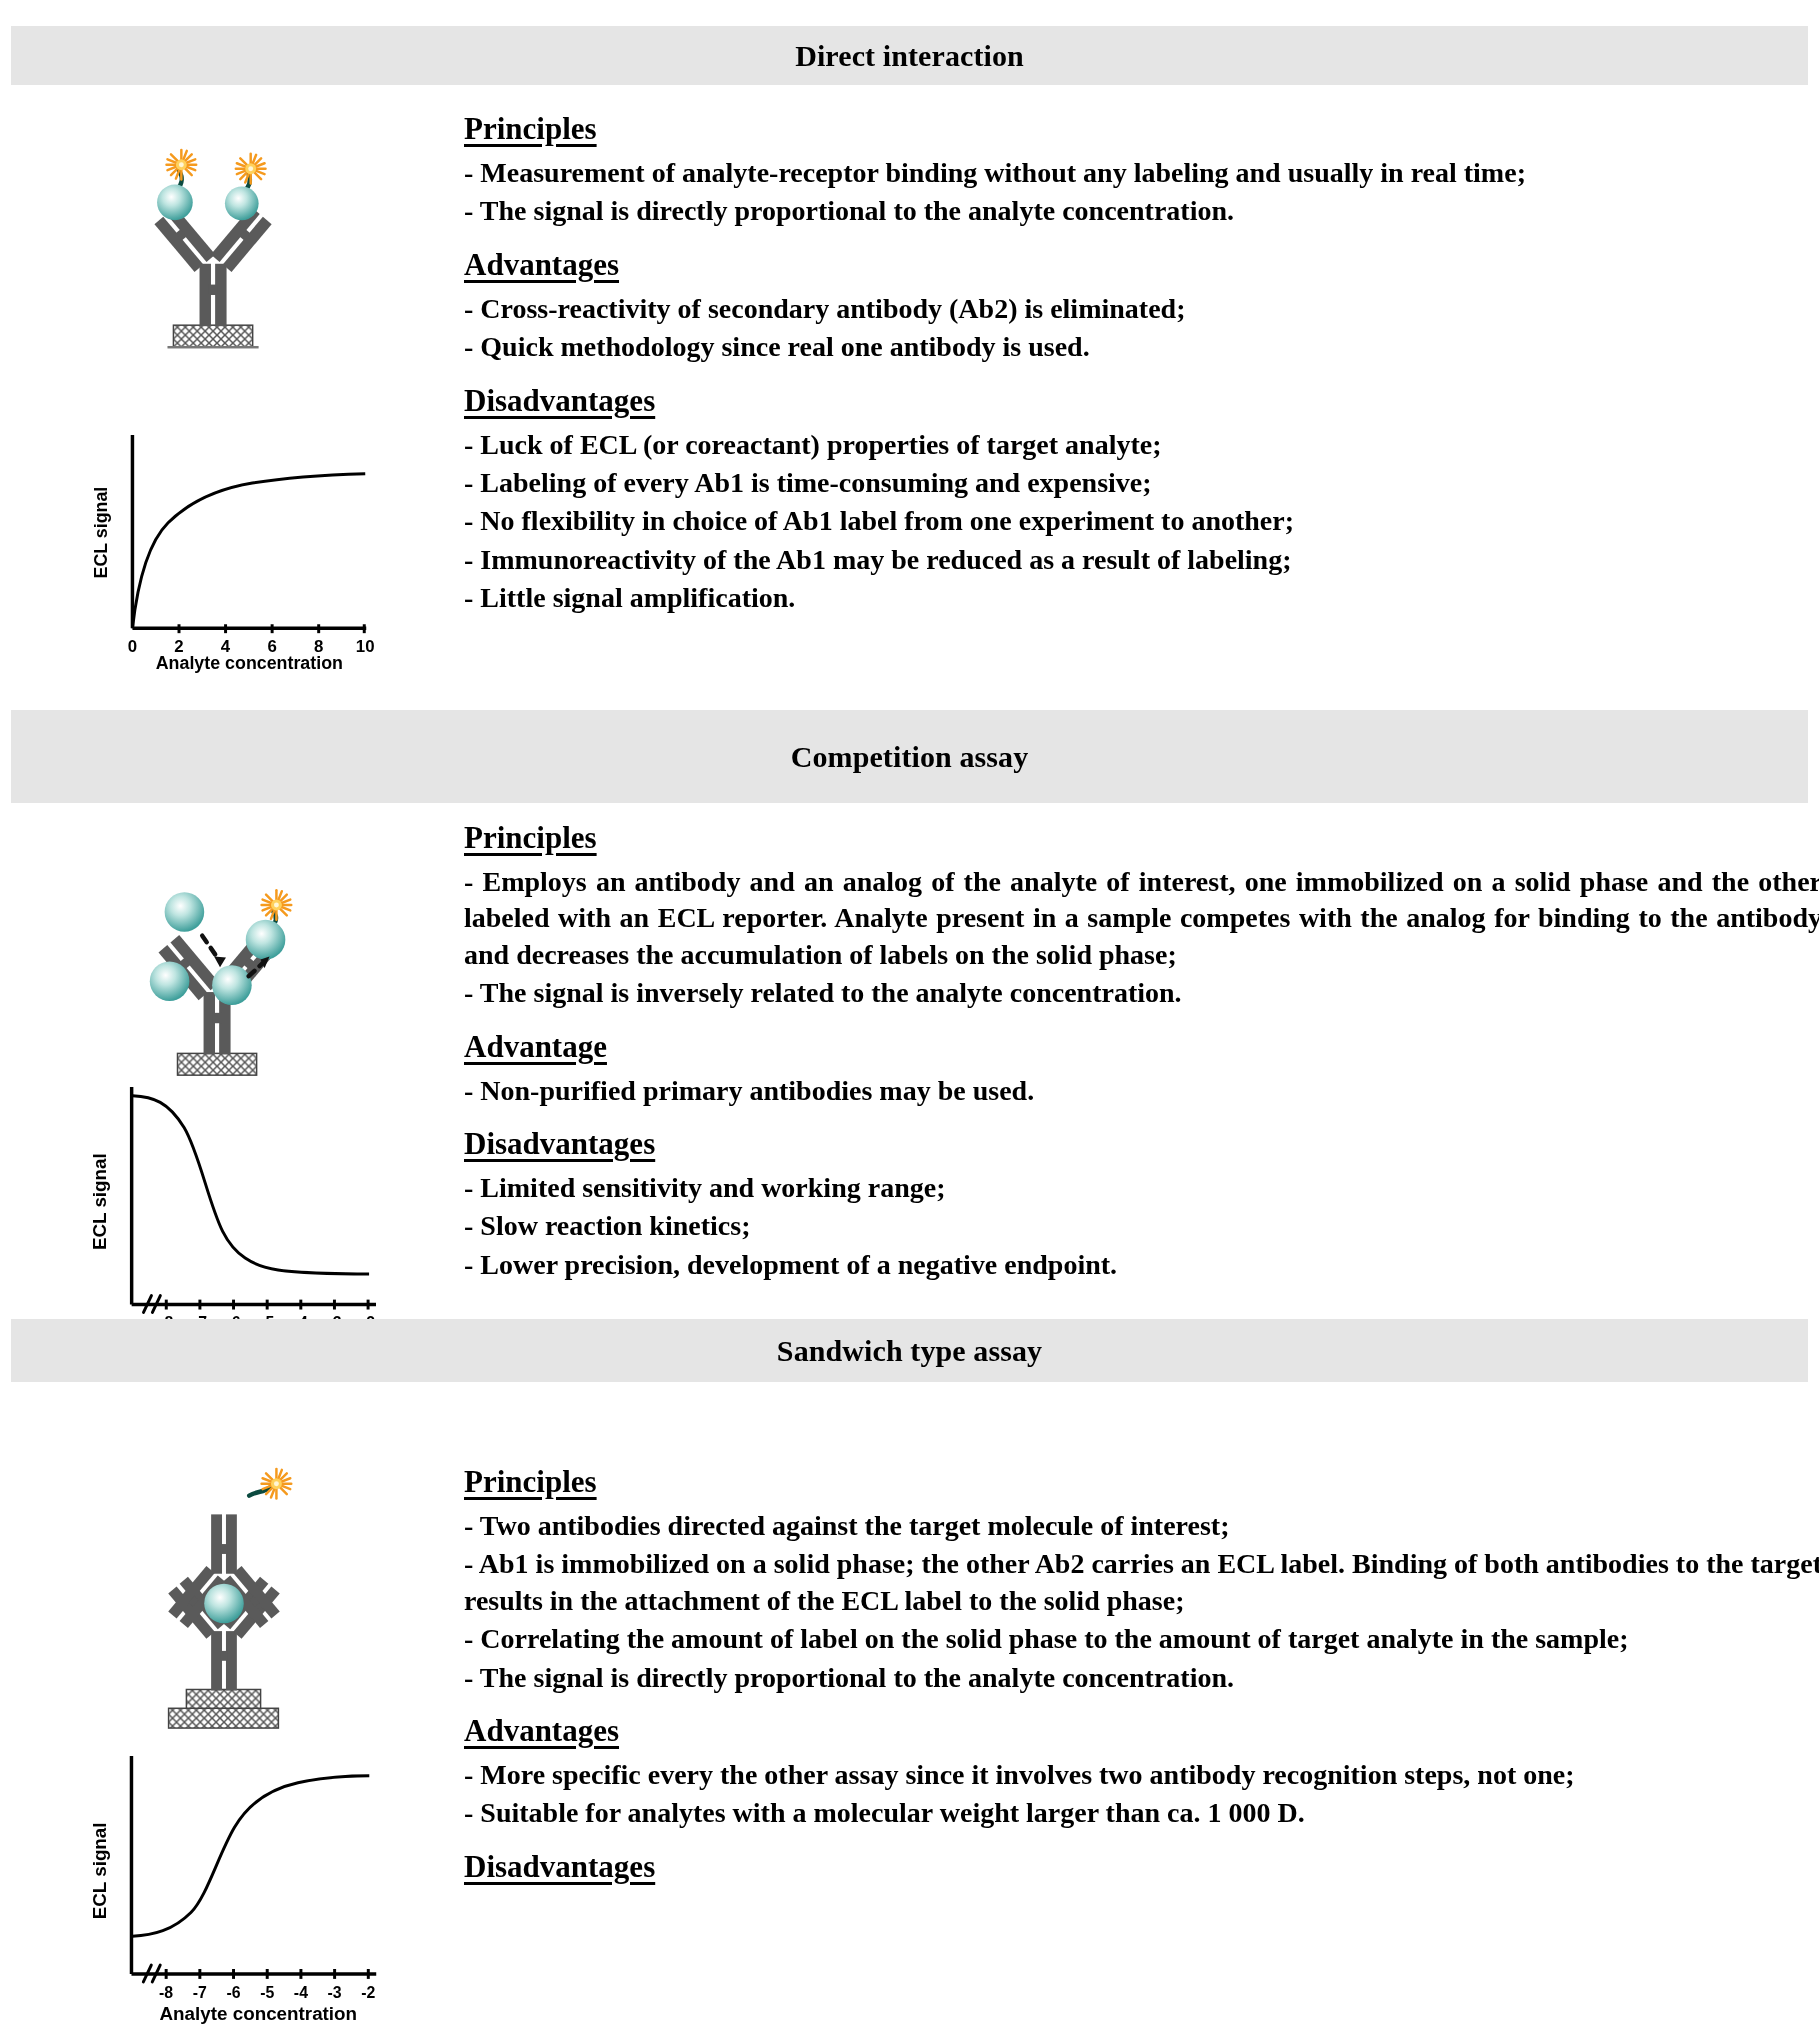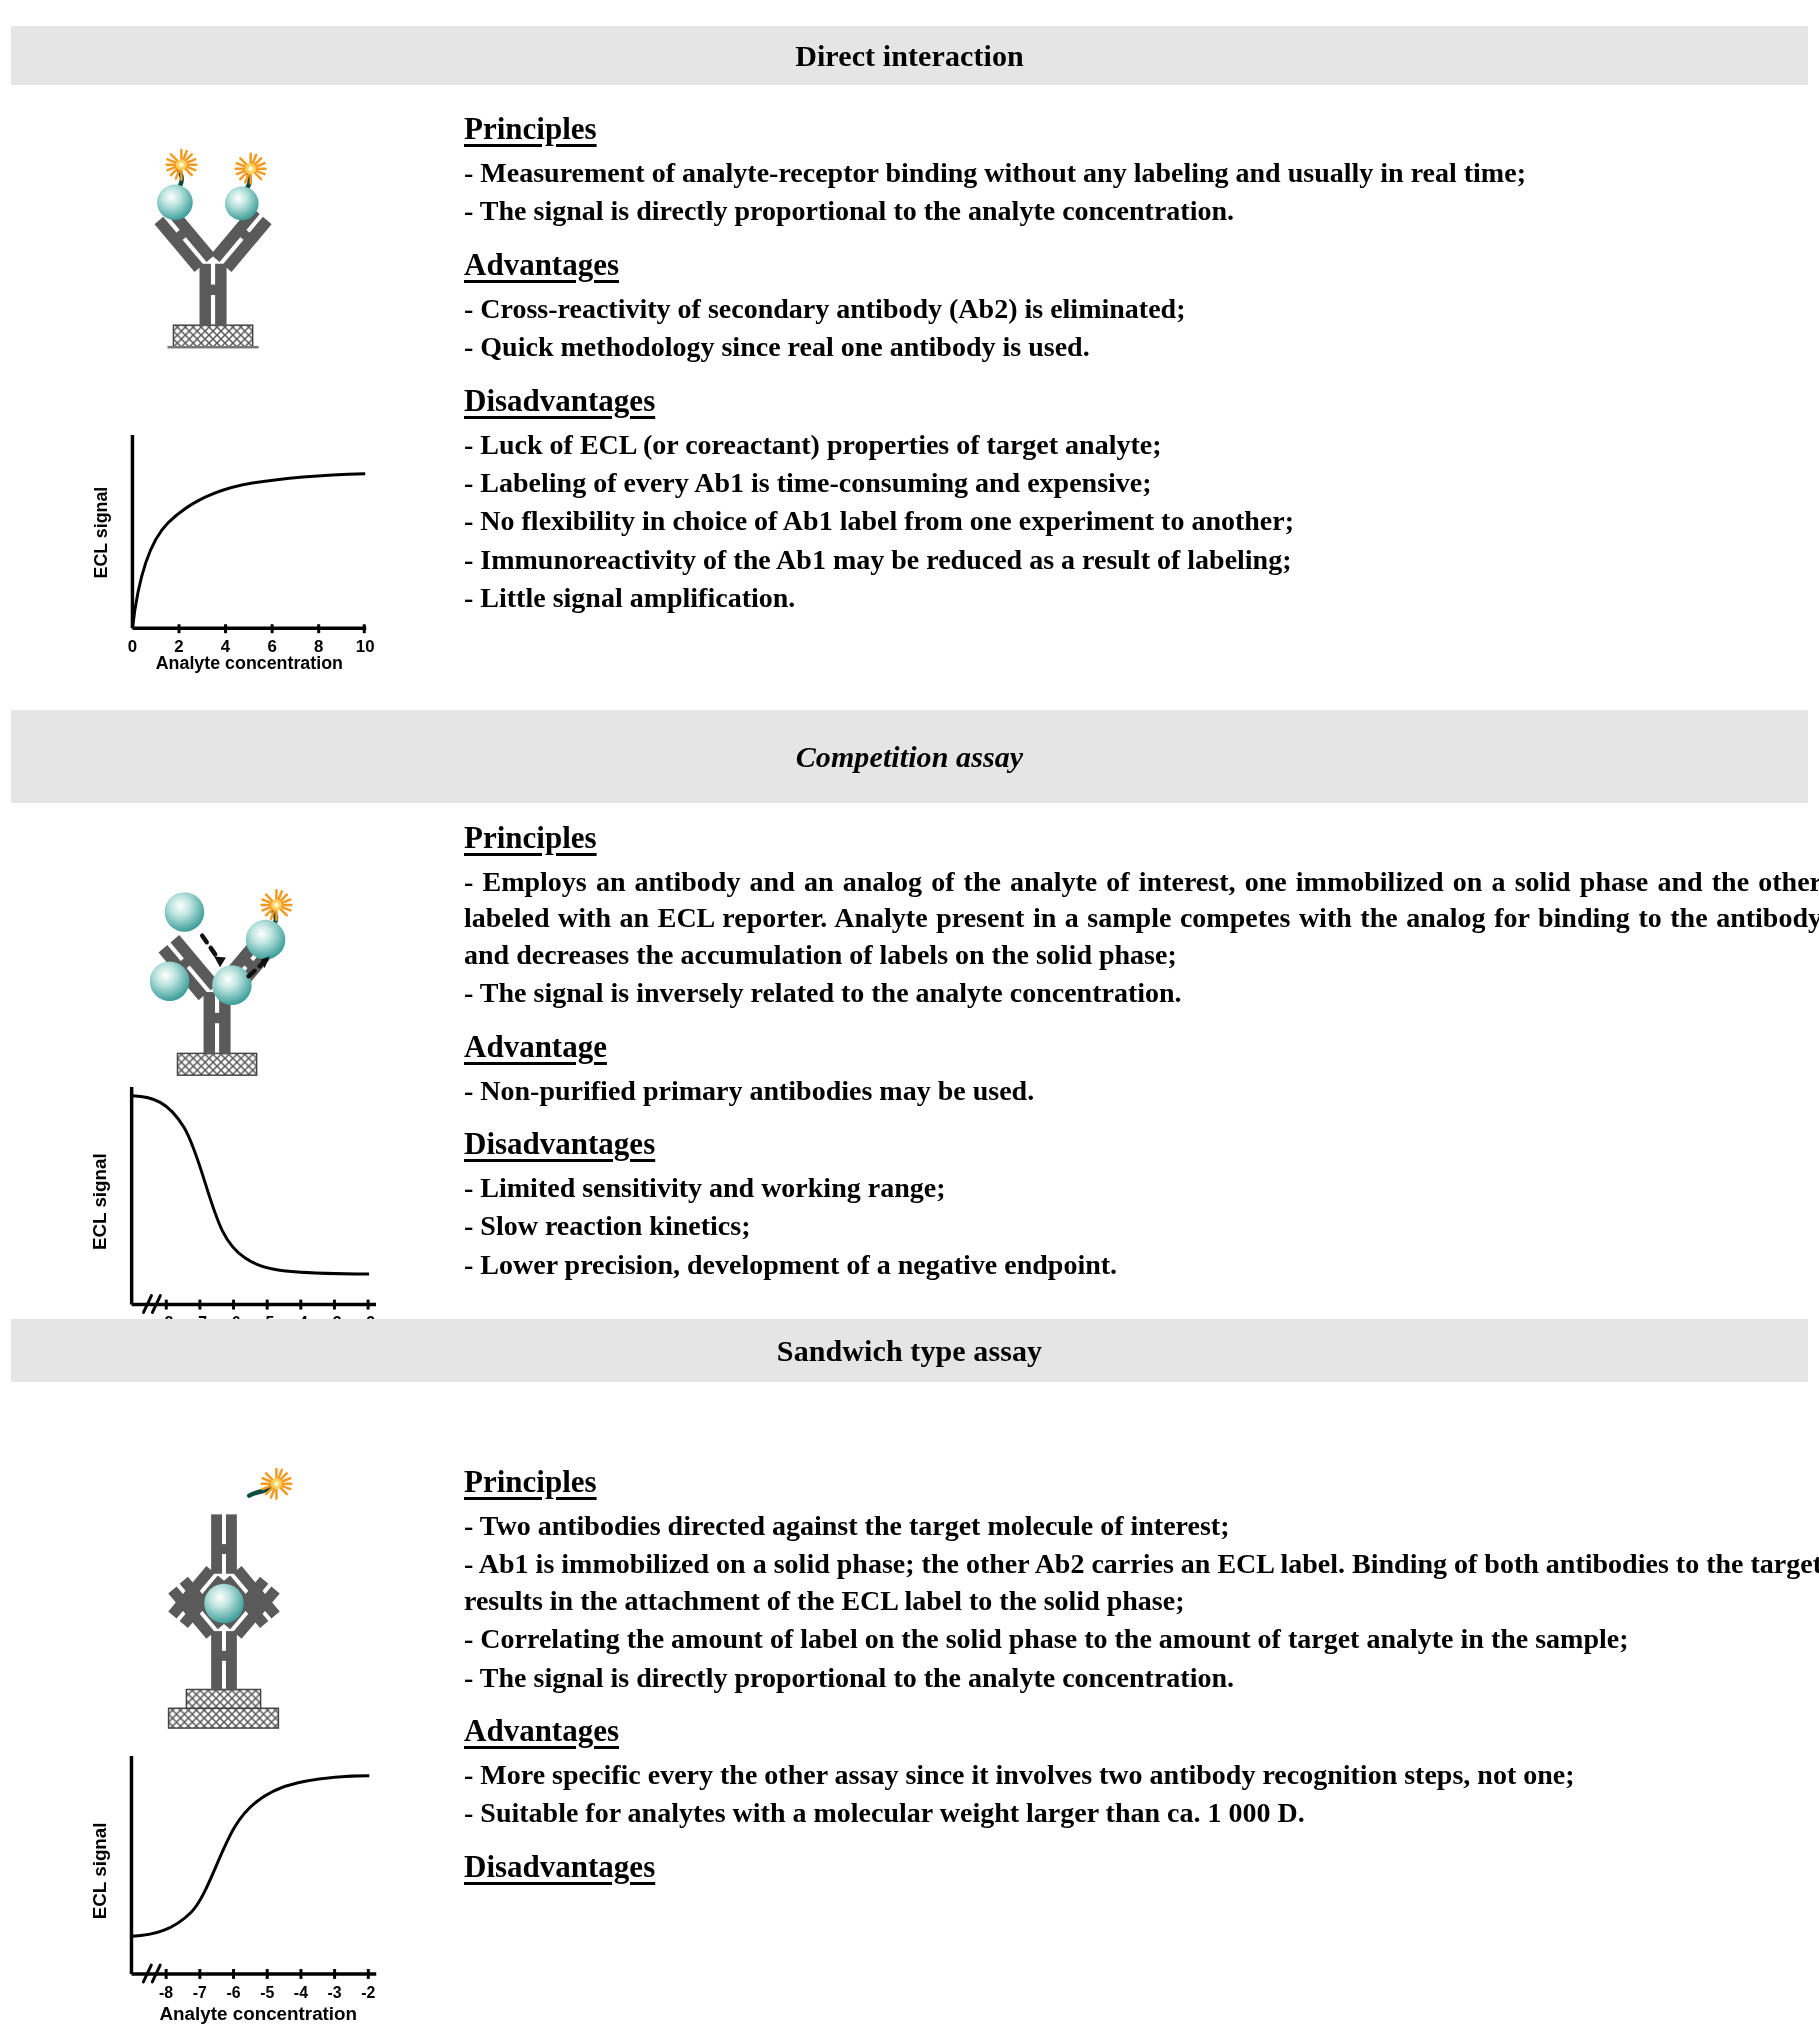--- a/index.html
+++ b/index.html
@@ -192,21 +192,21 @@
     <ul class="bullets">
       <li>- Luck of ECL (or coreactant) properties of target analyte;</li>
       <li>- Labeling of every Ab1 is time-consuming and expensive;</li>
       <li>- No flexibility in choice of Ab1 label from one experiment to another;</li>
       <li>- Immunoreactivity of the Ab1 may be reduced as a result of labeling;</li>
       <li>- Little signal amplification.</li>
     </ul>
   </div>
 </div>
 
-<div class="band" style="top:710px; height:93px;font-style:italic;">
+<div class="band" style="top:710px; height:93px;">
   <span class="band-title">Competition assay</span>
 </div>
 
 <div class="diagram" style="left:114px; top:813px; width:218px; height:277px;">
   <svg width="218" height="277" viewBox="0 0 440 560">
 
     <g>
       <rect x="128" y="486" width="160" height="44" fill="url(#hatchX)" stroke="#444" stroke-width="3"></rect>
       <rect x="100" y="528" width="216" height="34" fill="none"></rect>
     </g>

